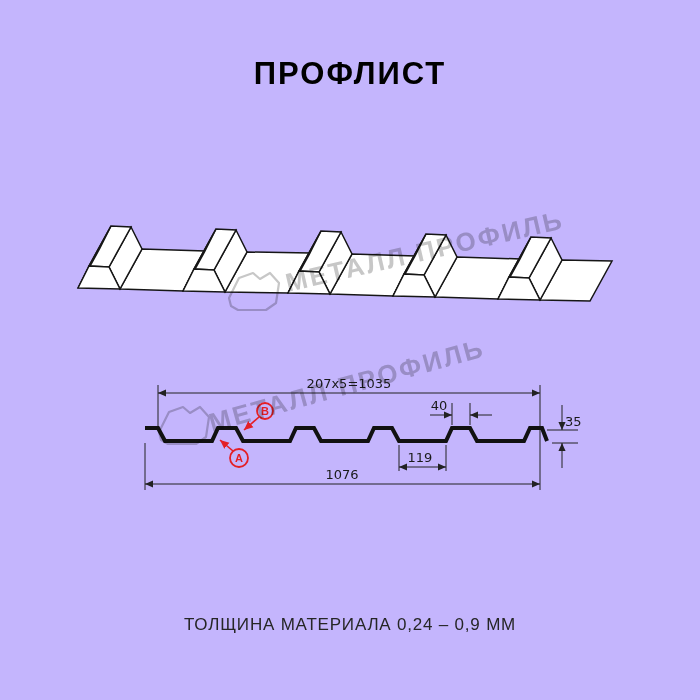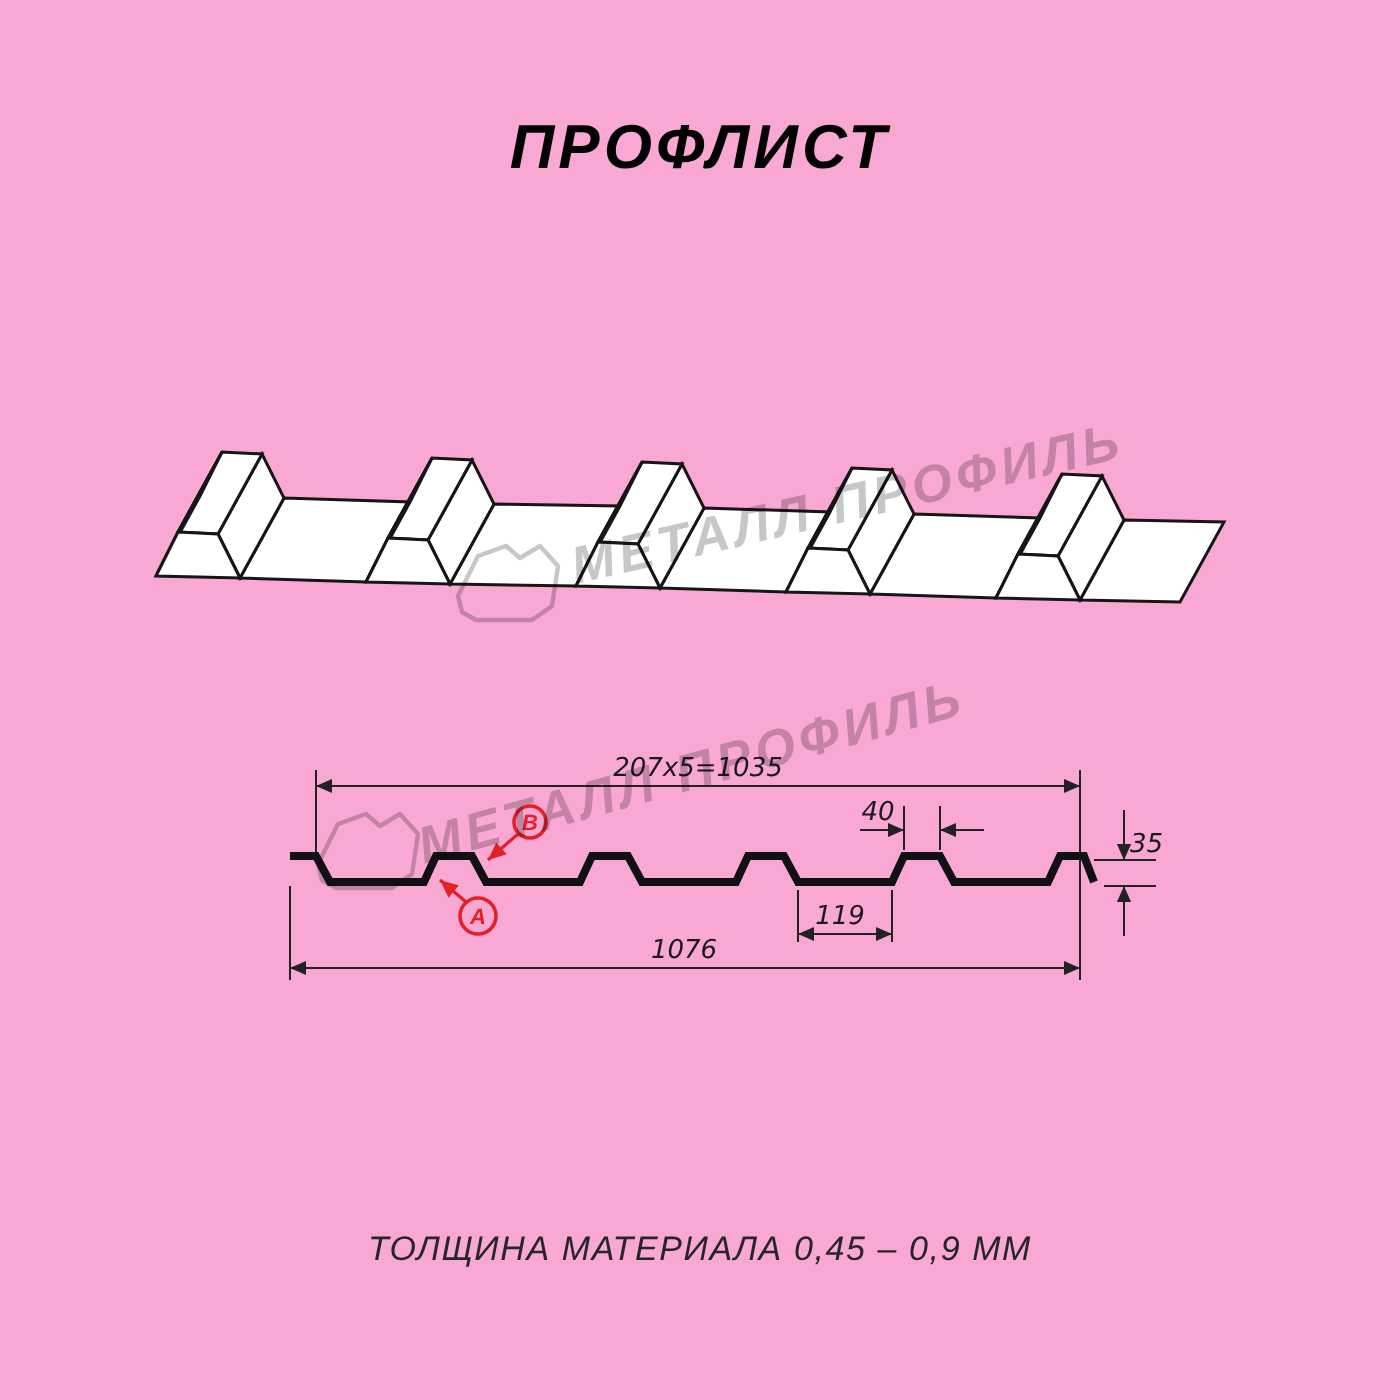--- a/index.html
+++ b/index.html
@@ -1,19 +1,18 @@
 <!DOCTYPE html>
 <html><head>
 <meta charset="utf-8">
 <style>
   html,body{margin:0;padding:0;background:#fff;}
   .canvas{
-    position:relative;width:700px;height:700px;background:#f9a8d4;overflow:hidden;
+    position:relative;width:700px;height:700px;background:#c4b5fd;overflow:hidden;
     font-family:"Liberation Sans",sans-serif;
-    font-style:italic;
   }
   .title{
     position:absolute;left:0;top:56px;width:700px;text-align:center;
     font-size:31px;font-weight:700;letter-spacing:2px;color:#000;
   }
   .subtitle{
     position:absolute;left:0;top:101px;width:700px;text-align:center;
     font-size:15px;font-weight:600;letter-spacing:1px;color:#2e2e2e;
   }
   .footer-note{
@@ -142,14 +141,14 @@
       <circle class="red-circle" cx="114" cy="118" r="9"></circle>
       <text class="red-letter" x="114" y="122" text-anchor="middle">A</text>
     </g>
 
     <g class="wm">
       <path class="wm-logo" transform="translate(31,64)" d="M3,28 L13,8 L27,3 L34,9 L44,3 L53,13 L50,33 L40,40 L12,40 L5,36 Z"></path>
       <text class="wm-text" transform="translate(87,92) rotate(-15.5)">МЕТАЛЛ ПРОФИЛЬ</text>
     </g>
   </svg>
 
-  <div class="footer-note">ТОЛЩИНА МАТЕРИАЛА 0,45 – 0,9 ММ</div>
+  <div class="footer-note">ТОЛЩИНА МАТЕРИАЛА 0,24 – 0,9 ММ</div>
 </div>
 
 </body></html>

